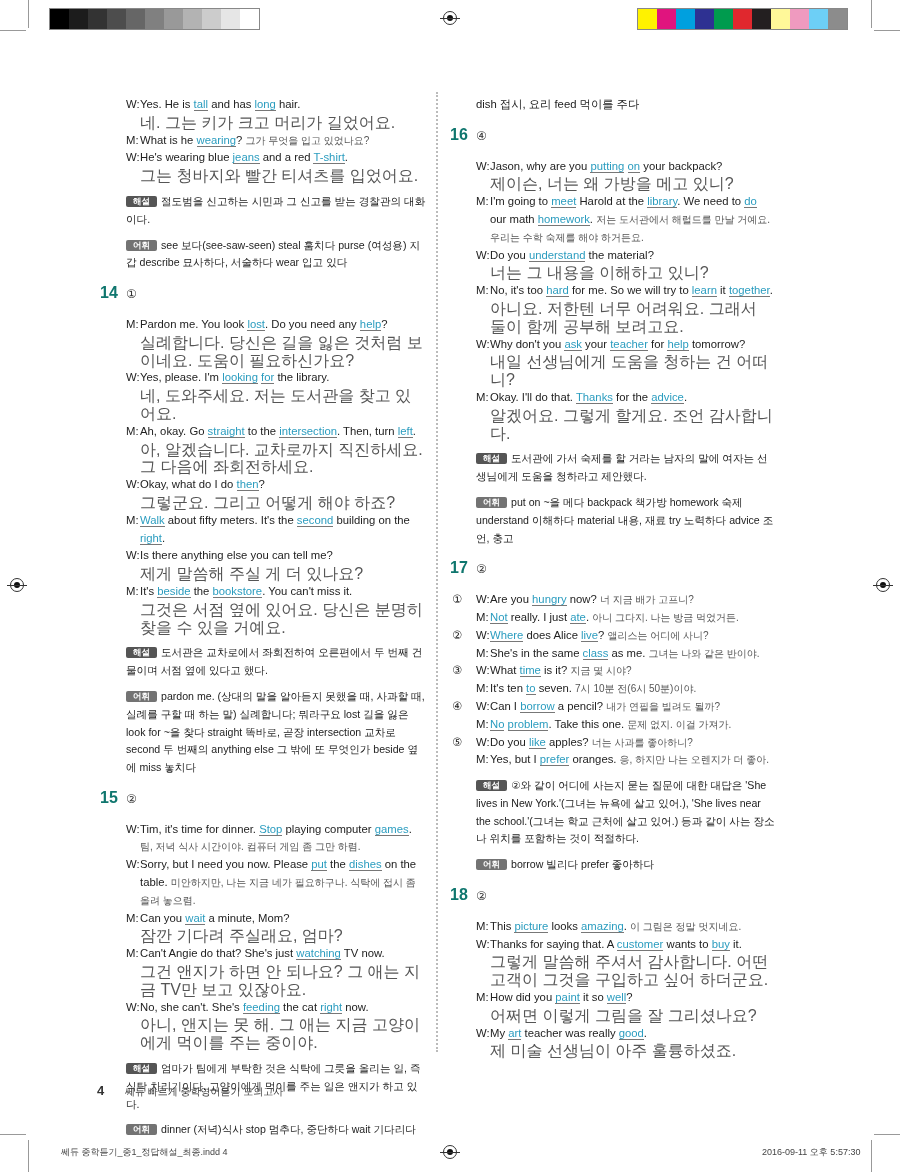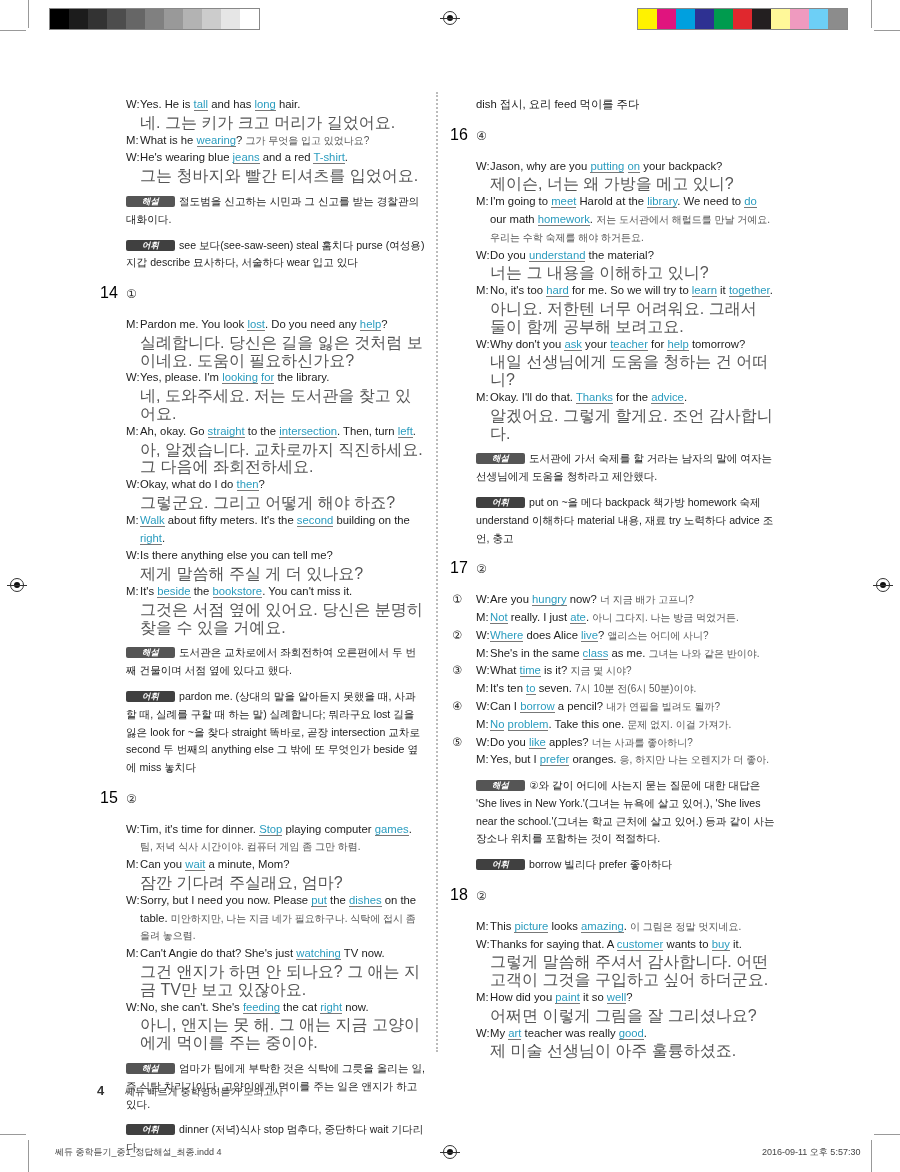--- a/index.html
+++ b/index.html
@@ -10,31 +10,31 @@
   #color{left:637px;}
   .crop{position:absolute;background:#999;}
   .reg{position:absolute;width:14px;height:14px;border-radius:50%;border:1px solid #333;box-sizing:border-box;}
   .reg::before{content:"";position:absolute;left:3px;top:3px;width:6px;height:6px;border-radius:50%;background:#111;}
   .reg::after{content:"";position:absolute;left:-4px;top:6px;width:20px;height:1px;background:#333;}
   .col{position:absolute;top:96px;font-size:11.3px;line-height:17.8px;}
   #left{left:126px;width:300px;}
   #right{left:476px;width:300px;}
   .divider{position:absolute;left:436px;top:92px;height:960px;border-left:2px dotted #bbb;}
   .qhead{display:flex;align-items:baseline;margin:10px 0 12px -26px;}
-  .qnum{color:#000000;font-weight:normal;font-size:16px;width:26px;}
+  .qnum{color:#0f766e;font-weight:bold;font-size:16px;width:26px;}
   .qans{font-size:12px;color:#333;}
   .line{padding-left:14px;text-indent:-14px;}
   .line .sp{display:inline-block;width:14px;text-indent:0;}
   .kr{color:#555;font-size:16px;padding-left:14px;line-height:17.8px;}
   .krin{color:#555;font-size:10px;}
   .bl{color:#2a9cbf;border-bottom:1px solid #777;}
   .note{margin-top:8px;font-size:10.6px;line-height:17.8px;}
-  .badge{display:inline-block;font-size:8.5px;font-weight:bold;color:#fff;padding:0 16px;border-radius:2px;line-height:11px;margin-right:4px;vertical-align:1px;font-style:italic;}
+  .badge{display:inline-block;font-size:8.5px;font-weight:bold;color:#fff;padding:0 7px;border-radius:2px;line-height:11px;margin-right:4px;vertical-align:1px;}
   .b-exp{background:#555;}
-  .b-voc{background:#404040;}
+  .b-voc{background:#737373;}
   .opt{display:flex;}
   .opt .circ{width:22px;margin-left:-24px;margin-right:2px;}
   .footer{position:absolute;top:1083px;left:97px;font-size:10px;color:#333;}
   .footer .pg{font-weight:bold;font-size:13px;margin-right:18px;}
   .slug{position:absolute;top:1146px;font-size:9px;color:#444;}
 </style>
 </head>
 <body>
 
 <div class="swatches" id="gray">
@@ -129,25 +129,25 @@
     </div>
     <div style="margin-top: 12px;">
       <div class="qhead">
         <span class="qnum">15</span>
         <span class="qans">②</span>
       </div>
       <div>
         <div class="line"><span class="sp">W:</span>Tim, it's time for dinner. <span class="bl">Stop</span> playing computer <span class="bl">games</span>. <span class="krin">팀, 저녁 식사 시간이야. 컴퓨터 게임 좀 그만 하렴.</span></div>
       </div>
       <div>
+        <div class="line"><span class="sp">W:</span>Sorry, but I need you now. Please <span class="bl">put</span> the <span class="bl">dishes</span> on the table. <span class="krin">미안하지만, 나는 지금 네가 필요하구나. 식탁에 접시 좀 올려 놓으렴.</span></div>
+      </div>
+      <div>
         <div class="line"><span class="sp">M:</span>Can you <span class="bl">wait</span> a minute, Mom?</div>
         <div class="kr">잠깐 기다려 주실래요, 엄마?</div>
-      </div>
-      <div>
-        <div class="line"><span class="sp">W:</span>Sorry, but I need you now. Please <span class="bl">put</span> the <span class="bl">dishes</span> on the table. <span class="krin">미안하지만, 나는 지금 네가 필요하구나. 식탁에 접시 좀 올려 놓으렴.</span></div>
       </div>
       <div>
         <div class="line"><span class="sp">M:</span>Can't Angie do that? She's just <span class="bl">watching</span> TV now.</div>
         <div class="kr">그건 앤지가 하면 안 되나요? 그 애는 지금 TV만 보고 있잖아요.</div>
       </div>
       <div>
         <div class="line"><span class="sp">W:</span>No, she can't. She's <span class="bl">feeding</span> the cat <span class="bl">right</span> now.</div>
         <div class="kr">아니, 앤지는 못 해. 그 애는 지금 고양이에게 먹이를 주는 중이야.</div>
       </div>
       <div class="note"><span class="badge b-exp">해설</span>엄마가 팀에게 부탁한 것은 식탁에 그릇을 올리는 일, 즉 식탁 차리기이다. 고양이에게 먹이를 주는 일은 앤지가 하고 있다.</div>
@@ -270,14 +270,14 @@
         <div class="line"><span class="sp">W:</span>My <span class="bl">art</span> teacher was really <span class="bl">good</span>.</div>
         <div class="kr">제 미술 선생님이 아주 훌륭하셨죠.</div>
       </div>
     </div>
   </div>
 
 <div class="footer">
   <span class="pg">4</span>
   <span>쎄듀 빠르게 중학영어듣기 모의고사</span>
 </div>
-<div class="slug" style="left:55px;">쎄듀 중학듣기_중1_정답해설_최종.indd   4</div>
+<div class="slug" style="left:61px;">쎄듀 중학듣기_중1_정답해설_최종.indd   4</div>
 <div class="slug" style="left:762px;">2016-09-11   오후 5:57:30</div>
 
 </body></html>

